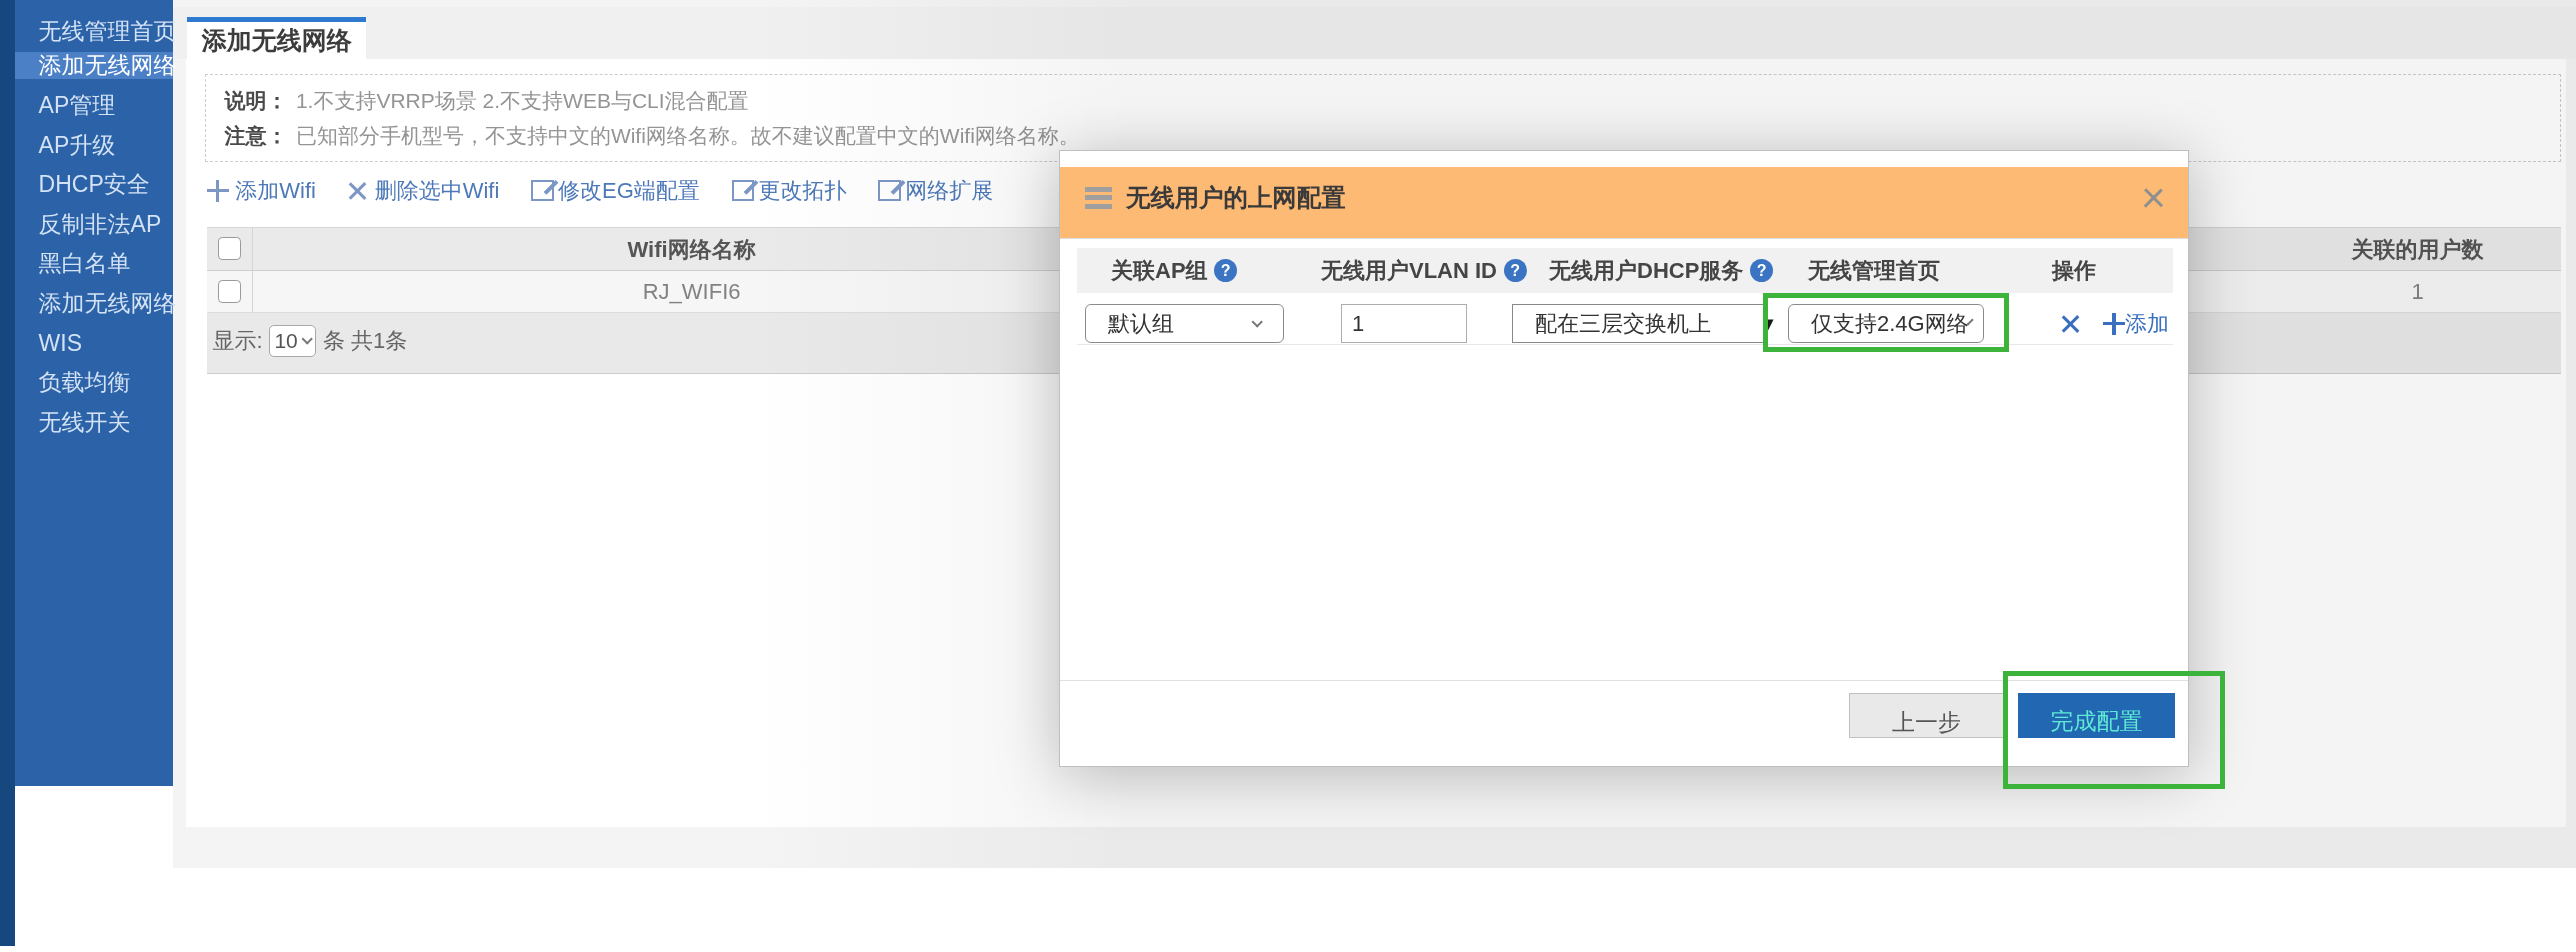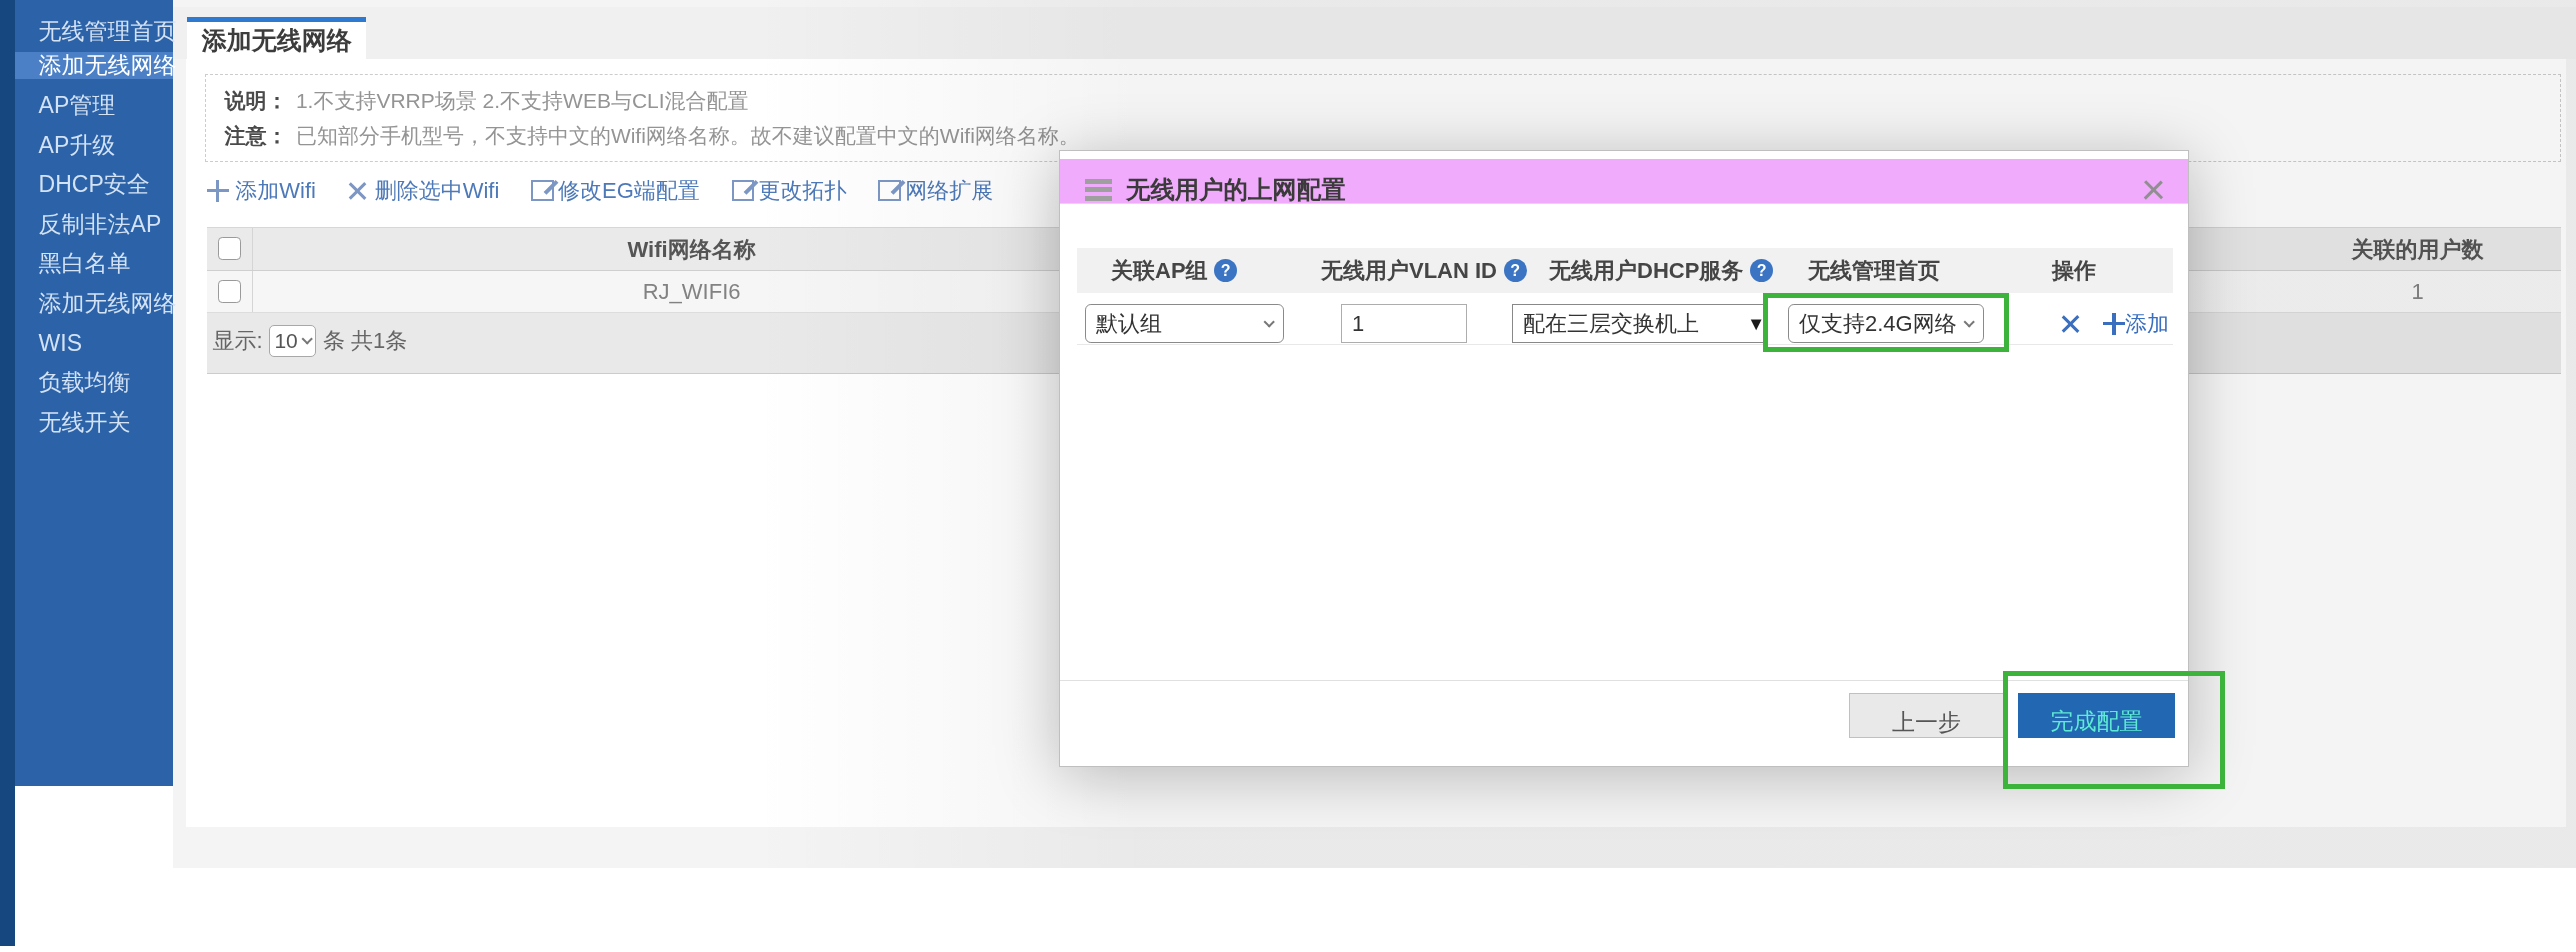--- a/index.html
+++ b/index.html
@@ -61,37 +61,37 @@
              display:flex; align-items:center; justify-content:center; gap:5px; margin:0 6.7px; cursor:pointer; font-size:21px; color:#555; }
   .chev { width:8.4px; height:8.4px; border-right:2.5px solid #777; border-bottom:2.5px solid #777; transform:rotate(45deg); margin-top:-3.4px; }
 
   
   .dim { position:absolute; left:173px; top:0; width:2403px; height:868px; z-index:40; pointer-events:none;
          background:linear-gradient(to right, rgba(0,0,0,0) 24%, rgba(0,0,0,0.045) 40%); }
 
   
   .modal { position:absolute; left:1059px; top:150px; width:1130px; height:617px; background:#ffffff;
            border:0.8px solid #bfbfbf; box-shadow:0 8.4px 59px rgba(0,0,0,0.25); z-index:50; }
-  .m-head { position:absolute; left:0; top:8px; width:100%; height:45px; background:#f0abfc; border-bottom:0.8px solid #dddddd; }
+  .m-head { position:absolute; left:0; top:16px; width:100%; height:72px; background:#fdba74; border-bottom:0.8px solid #dddddd; }
   .burger { position:absolute; left:25px; top:20px; width:27px; height:22px; }
   .burger div { height:5px; background:#9f9f9f; margin-bottom:3.4px; }
   .m-title { position:absolute; left:66px; top:0; line-height:62px; font-size:24.4px; font-weight:bold; color:#3a3a3a; }
   .m-close { position:absolute; right:22px; top:18.5px; width:25px; height:25px; cursor:pointer; color:#8f8f8f; }
   .m-close::before, .m-close::after { content:""; position:absolute; left:11px; top:0.8px; width:2.5px; height:23.6px; background:currentColor; }
   .m-close::before { transform:rotate(45deg); } .m-close::after { transform:rotate(-45deg); }
 
   .f-head { position:absolute; left:17px; top:97px; width:1096px; height:45px; background:#f1f1f1; }
   .f-col { position:absolute; top:0; height:45px; display:flex; align-items:center; gap:6.7px;
            font-size:22px; font-weight:bold; color:#454545; white-space:nowrap; }
   .qmark { width:23px; height:23px; border-radius:50%; background:#3b74c2; color:#ffffff; font-size:16px; font-weight:bold;
            display:flex; align-items:center; justify-content:center; cursor:pointer; }
   .f-rowline { position:absolute; left:17px; top:193px; width:1096px; border-bottom:0.8px solid #e8e8e8; }
 
   .sel { position:absolute; top:153px; height:39px; background:#ffffff; border:1.7px solid #8a8a8a; border-radius:5.9px;
-         display:flex; align-items:center; padding:0 10px; font-size:22px; color:#333333; cursor:pointer; white-space:nowrap; }
+         display:flex; align-items:center; padding:0 22px; font-size:22px; color:#333333; cursor:pointer; white-space:nowrap; }
   .sel .chev { margin-left:auto; }
   .sel.square { border-radius:0; border-color:#888888;gap:48px; }
   .tri { margin-left:auto; font-size:18.5px; color:#1a1a1a; }
   .vlan { position:absolute; left:281px; top:153px; width:126px; height:39px; border:1.7px solid #adadad;
           font-size:22px; color:#333; padding:0 10px; background:#fff; }
   .ops { position:absolute; left:1001px; top:153px; height:39px; display:flex; align-items:center; gap:22px; color:#3a6fc0; }
   .ops .lbl { font-size:22px; color:#3a6fc0; cursor:pointer; display:flex; align-items:center; }
 
   .m-footline { position:absolute; left:0; top:529px; width:100%; border-top:0.8px solid #e0e0e0; }
   .btn { position:absolute; top:542px; height:45px; font-size:23px; text-align:center; line-height:57px; cursor:pointer; }

